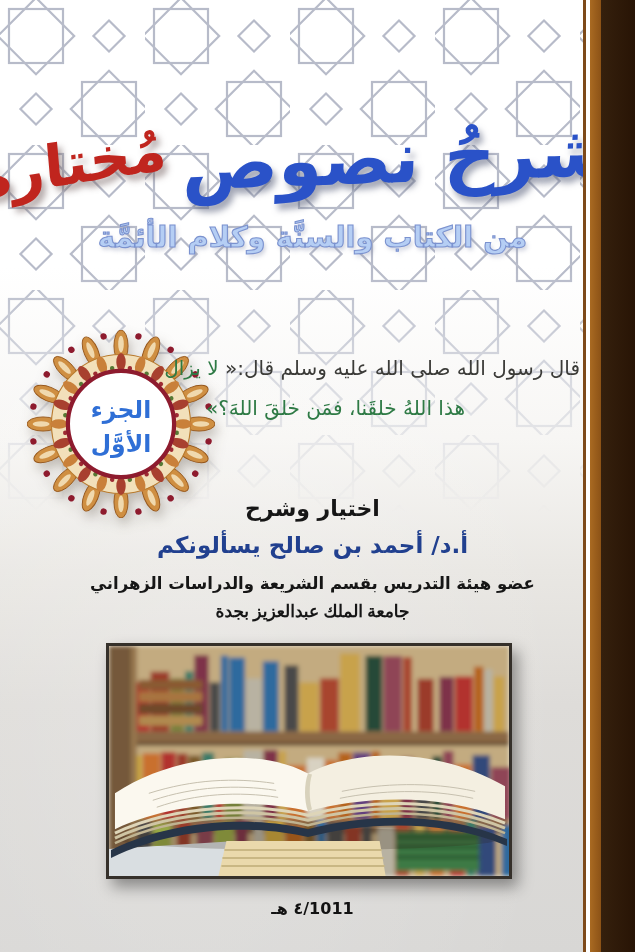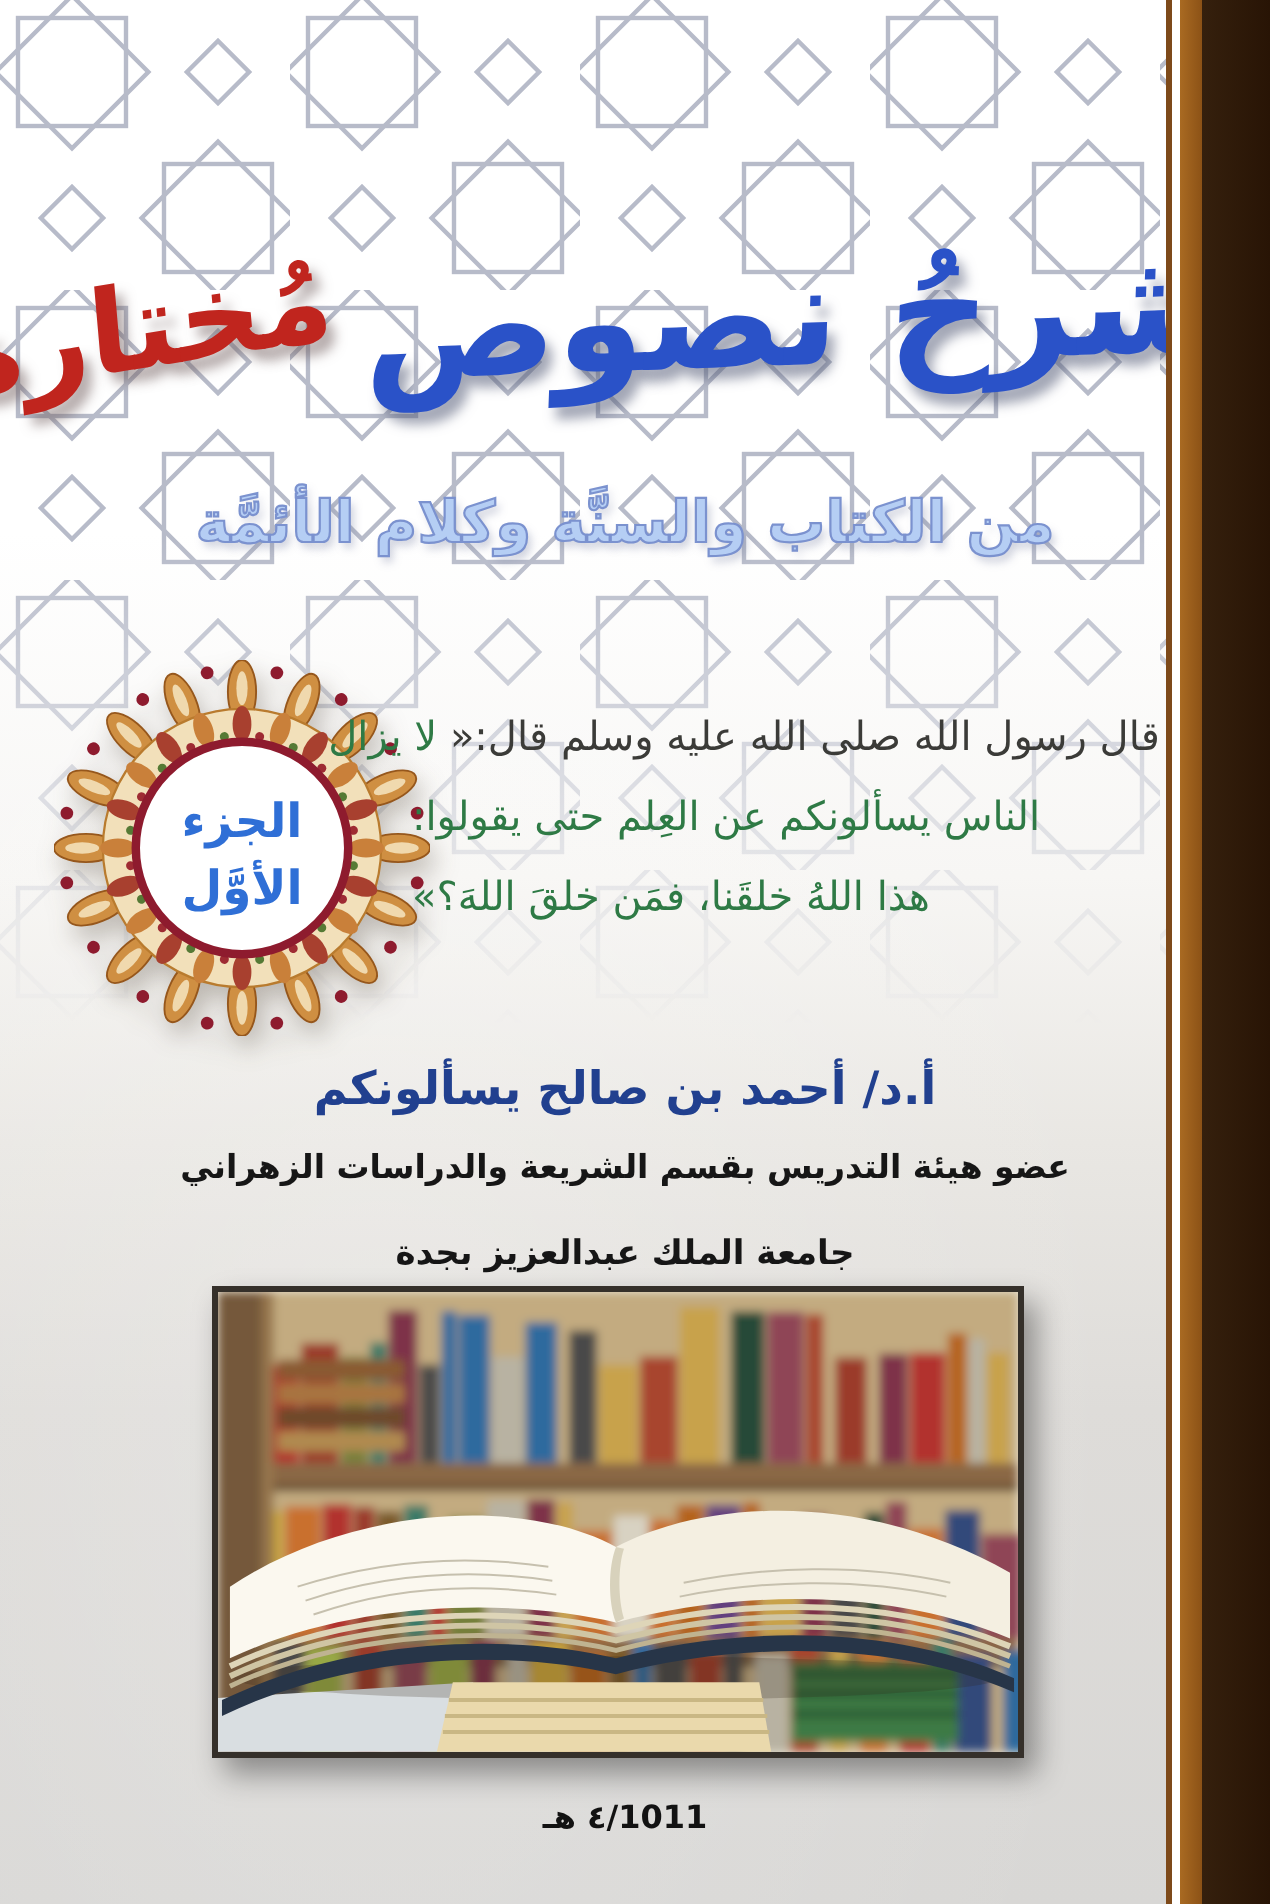--- a/index.html
+++ b/index.html
@@ -31,41 +31,41 @@
     font-size:71px;font-weight:bold;color:#2a52c8;line-height:1.25;
     text-shadow:4px 6px 6px rgba(85,92,120,.55);
     transform:skewX(-4deg);
   }
   .t-accent{
     font-size:58px;font-weight:bold;color:#c0251e;line-height:1.2;
     text-shadow:4px 6px 6px rgba(110,90,90,.5);
     transform:rotate(-7deg) translateY(4px) skewX(-4deg);
   }
   .subtitle{
-    position:absolute;top:244px;left:20px;width:585px;text-align:center;direction:rtl;
+    position:absolute;top:220px;left:20px;width:585px;text-align:center;direction:rtl;
     font-size:29px;font-weight:bold;letter-spacing:.5px;color:#b5cef4;
     -webkit-text-stroke:1.1px #7b92cf;
     text-shadow:2px 3px 4px rgba(125,135,165,.38);
     white-space:nowrap;
   }
   svg.badge{
     position:absolute;left:27px;top:330px;width:188px;height:188px;
     filter:drop-shadow(3px 6px 6px rgba(60,45,30,.3));
   }
   .hadith{
     position:absolute;top:348px;left:206px;width:374px;
     direction:rtl;text-align:left;font-size:20px;line-height:40px;white-space:nowrap;
   }
   .h-intro{color:#3b3b38;}
   .h-green{color:#2e7a45;}
   .center-text{position:absolute;left:20px;width:585px;text-align:center;direction:rtl;white-space:nowrap;}
   .role{top:496px;font-size:22px;font-weight:bold;color:#161616;}
   .author{top:532px;font-size:23px;font-weight:bold;color:#21408f;}
   .affil{top:574px;font-size:16.5px;font-weight:bold;color:#161616;}
-  .univ{top:617px;font-size:17px;font-weight:bold;color:#161616;}
+  .univ{top:601px;font-size:17px;font-weight:bold;color:#161616;font-family:Liberation Serif, serif;}
   .photo{
     position:absolute;left:106px;top:643px;width:400px;height:230px;
     border:3px solid #35302a;background:#e8e2d4;
     box-shadow:6px 8px 14px rgba(0,0,0,.38);
   }
   .photo svg{display:block;}
   .date{top:899px;font-size:16px;font-weight:bold;color:#121212;}
 </style>
 </head>
 <body>
@@ -210,24 +210,24 @@
         </g>
       <circle r="56.5" fill="#ffffff" stroke="#8e1b2e" stroke-width="4.5"></circle>
       <text x="0" y="-6" text-anchor="middle" font-size="25" font-weight="bold" fill="#2f6fd6" font-family="DejaVu Sans, sans-serif">الجزء</text>
       <text x="0" y="30" text-anchor="middle" font-size="25" font-weight="bold" fill="#2f6fd6" font-family="DejaVu Sans, sans-serif">الأوَّل</text>
     </svg>
 
     <div class="hadith">
       <div class="h-line">
         <span class="h-intro">قال رسول الله صلى الله عليه وسلم قال:«</span><span class="h-green"> لا يزال</span>
       </div>
-      <div class="h-line h-green">الناس يسألونكم عن العِلم حتى يقولوا:</div>
       <div class="h-line h-green">هذا اللهُ خلقَنا، فمَن خلقَ اللهَ؟»</div>
     </div>
 
+    <div class="center-text role">اختيار وشرح</div>
     <div class="center-text author">أ.د/ أحمد بن صالح يسألونكم</div>
     <div class="center-text affil">عضو هيئة التدريس بقسم الشريعة والدراسات الزهراني</div>
     <div class="center-text univ">جامعة الملك عبدالعزيز بجدة</div>
 
     <div class="photo" title="كتاب مفتوح أمام رفوف مكتبة">
       <svg id="photoSvg" width="400" height="230" viewBox="0 0 402 231" aria-hidden="true">
         <defs>
           <filter id="phblur" x="-5%" y="-5%" width="110%" height="110%">
             <feGaussianBlur stdDeviation="2.4"></feGaussianBlur>
           </filter>

